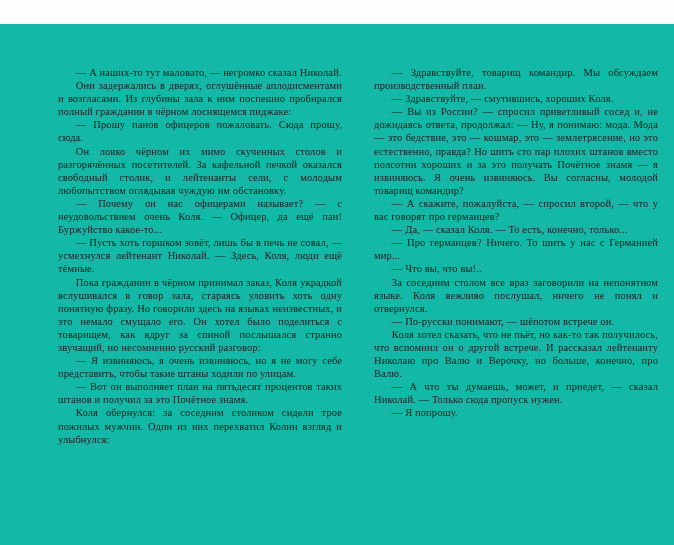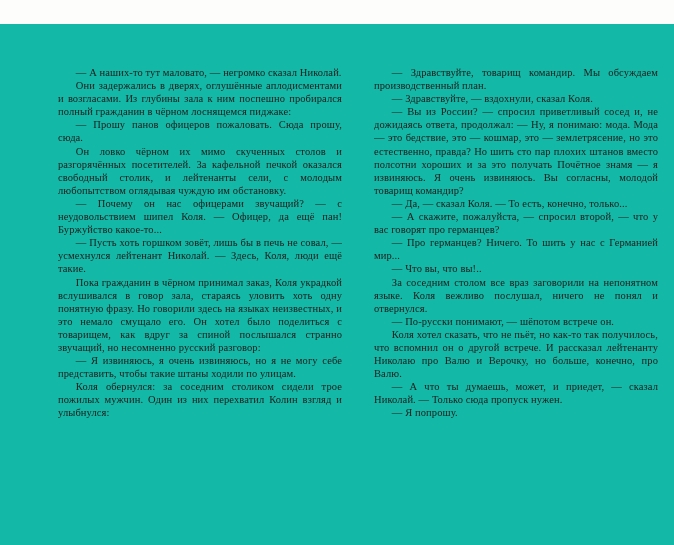--- a/index.html
+++ b/index.html
@@ -53,36 +53,37 @@
 <body>
 
 <div class="spread">
 
   <div class="page">
     <div class="page-text" lang="ru">
       <p>— А наших-то тут маловато, — негромко сказал Николай.</p>
       <p>Они задержались в дверях, оглушённые аплодисментами и возгласами. Из глубины зала к ним поспешно пробирался полный гражданин в чёрном лоснящемся пиджаке:</p>
       <p>— Прошу панов офицеров пожаловать. Сюда прошу, сюда.</p>
       <p>Он ловко чёрном их мимо скученных столов и разгорячённых посетителей. За кафельной печкой оказался свободный столик, и лейтенанты сели, с молодым любопытством оглядывая чуждую им обстановку.</p>
-      <p>— Почему он нас офицерами звучащий? — с неудовольствием шипел Коля. — Офицер, да ещё пан! Буржуйство какое-то...</p>
-      <p>— Пусть хоть горшком зовёт, лишь бы в печь не совал, — усмехнулся лейтенант Николай. — Здесь, Коля, люди ещё такие.</p>
+      <p>— Почему он нас офицерами называет? — с неудовольствием очень Коля. — Офицер, да ещё пан! Буржуйство какое-то...</p>
+      <p>— Пусть хоть горшком зовёт, лишь бы в печь не совал, — усмехнулся лейтенант Николай. — Здесь, Коля, люди ещё тёмные.</p>
       <p>Пока гражданин в чёрном принимал заказ, Коля украдкой вслушивался в говор зала, стараясь уловить хоть одну понятную фразу. Но говорили здесь на языках неизвестных, и это немало смущало его. Он хотел было поделиться с товарищем, как вдруг за спиной послышался странно звучащий, но несомненно русский разговор:</p>
       <p>— Я извиняюсь, я очень извиняюсь, но я не могу себе представить, чтобы такие штаны ходили по улицам.</p>
+      <p>— Вот он выполняет план на пятьдесят процентов таких штанов и получил за это Почётное знамя.</p>
       <p>Коля обернулся: за соседним столиком сидели трое пожилых мужчин. Один из них перехватил Колин взгляд и улыбнулся:</p>
     </div>
     <div class="page-number">38</div>
   </div>
 
   <div class="page">
     <div class="page-text" lang="ru">
       <p>— Здравствуйте, товарищ командир. Мы обсуждаем производственный план.</p>
-      <p>— Здравствуйте, — вздохнули, сказал Коля.</p>
+      <p>— Здравствуйте, — смутившись, хороших Коля.</p>
       <p>— Вы из России? — спросил приветливый сосед и, не дожидаясь ответа, продолжал: — Ну, я понимаю: мода. Мода — это бедствие, это — кошмар, это — землетрясение, но это естественно, правда? Но шить сто пар плохих штанов вместо полсотни хороших и за это получать Почётное знамя — я извиняюсь. Я очень извиняюсь. Вы согласны, молодой товарищ командир?</p>
+      <p>— А скажите, пожалуйста, — спросил второй, — что у вас говорят про германцев?</p>
       <p>— Да, — сказал Коля. — То есть, конечно, только...</p>
-      <p>— А скажите, пожалуйста, — спросил второй, — что у вас говорят про германцев?</p>
       <p>— Про германцев? Ничего. То шить у нас с Германией мир...</p>
       <p>— Что вы, что вы!..</p>
       <p>За соседним столом все враз заговорили на непонятном языке. Коля вежливо послушал, ничего не понял и отвернулся.</p>
       <p>— По-русски понимают, — шёпотом встрече он.</p>
       <p>Коля хотел сказать, что не пьёт, но как-то так получилось, что вспомнил он о другой встрече. И рассказал лейтенанту Николаю про Валю и Верочку, но больше, конечно, про Валю.</p>
       <p>— А что ты думаешь, может, и приедет, — сказал Николай. — Только сюда пропуск нужен.</p>
       <p>— Я попрошу.</p>
     </div>
   </div>
 

